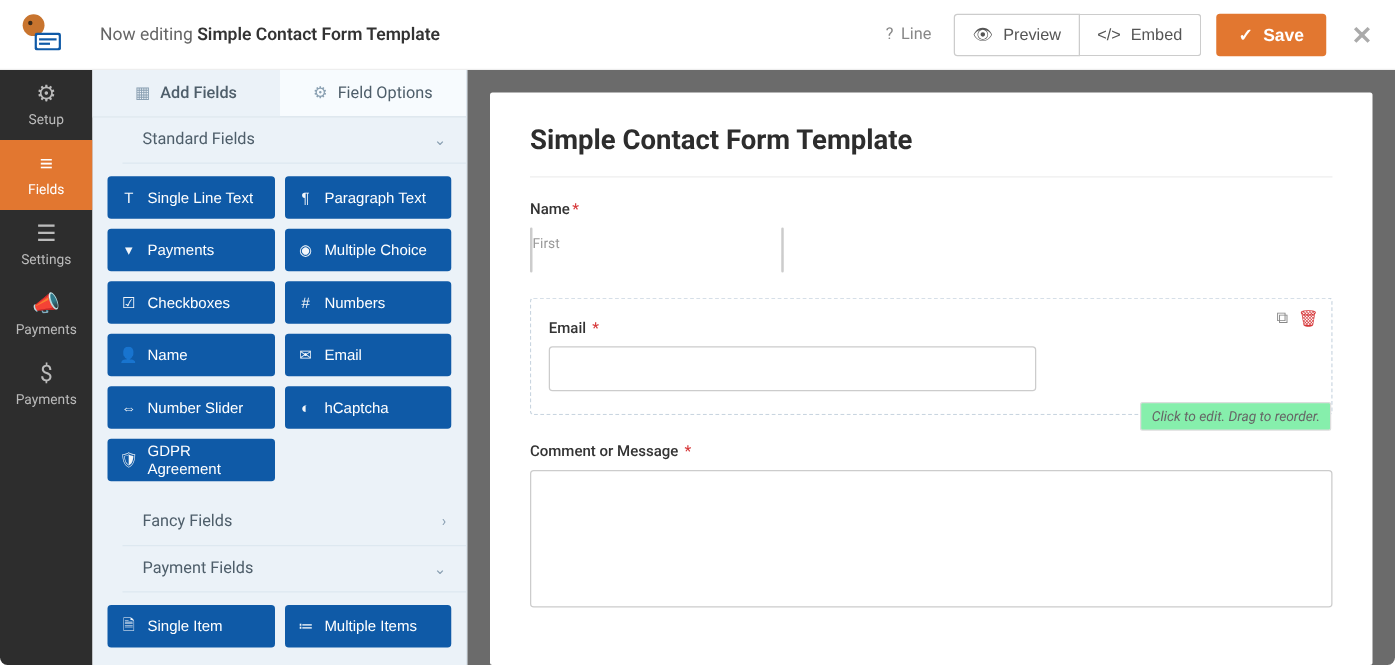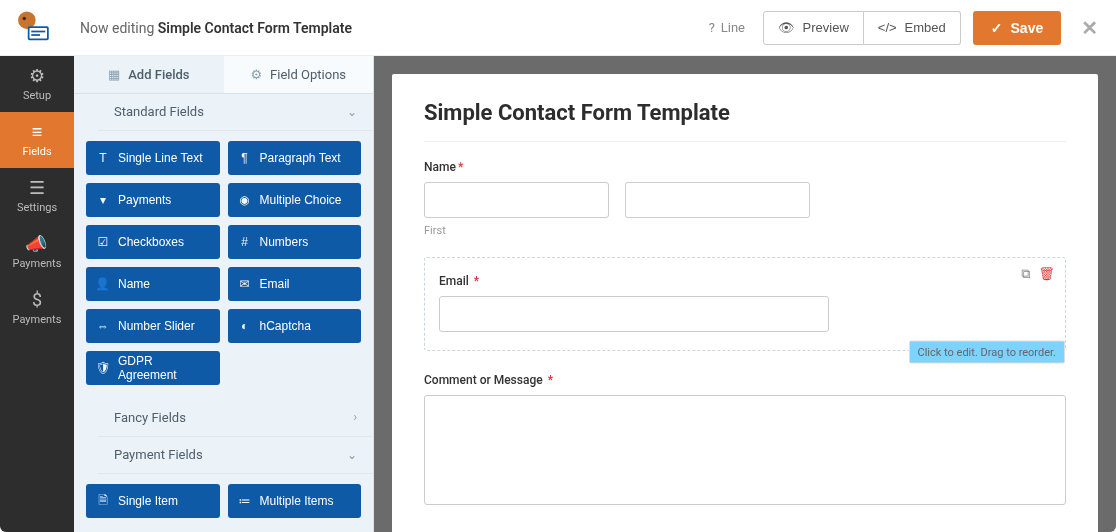--- a/index.html
+++ b/index.html
@@ -39,30 +39,30 @@
   .field-grid { display:grid; grid-template-columns:1fr 1fr; gap:8px; padding:10px 12px 14px; }
   .field-btn { height:34px; background:#0f5aa7; color:#fff; border:none; border-radius:3px; padding:0 10px; display:flex; align-items:center; gap:8px; font-size:12px; cursor:pointer; text-align:left; }
   .field-btn .fico { width:14px; display:inline-flex; justify-content:center; font-size:12px; opacity:.95; }
 
   .canvas-wrap { flex:1; background:#6b6b6b; padding:18px 18px 0 18px; overflow:auto; }
   .canvas { background:#fff; border-radius:2px; padding:26px 32px 18px; min-height:100%; position:relative; }
   .form-title { font-size:22px; font-weight:700; color:#2d2d2d; padding-bottom:16px; border-bottom:1px solid #eee; margin-bottom:18px; }
   .f-label { font-size:12px; color:#333; font-weight:500; margin-bottom:8px; }
   .req { color:#d63638; margin-left:2px; }
   .name-row { display:flex; gap:16px; }
-  .name-col { flex:0 0 185px; display:flex; flex-direction:column; }
+  .name-col { flex:0 0 185px; display:flex; flex-direction:row; }
   .input-box { height:36px; border:1px solid #ccc; border-radius:3px; background:#fff; }
   .sub-label { font-size:11px; color:#999; margin-top:6px; }
   .field-block { margin-bottom:20px; }
   .selected-block { border:1px dashed #c9d5e0; border-radius:3px; padding:16px 14px 18px; position:relative; margin-bottom:22px; }
   .row-actions { position:absolute; top:8px; right:10px; display:flex; gap:8px; }
   .row-actions .ra { font-size:13px; color:#888; cursor:pointer; }
   .row-actions .ra.del { color:#d63638; }
   .email-input { width:390px; }
-  .hint-tip { position:absolute; right:0; bottom:-2px; background:#7dd3fc; border:1px solid #ddd; font-size:11px; color:#666; padding:4px 8px; border-radius:2px; transform:translateY(50%); }
+  .hint-tip { position:absolute; right:0; bottom:-2px; background:#86efac; border:1px solid #ddd; font-size:11px; color:#666; padding:4px 8px; border-radius:2px; transform:translateY(50%);font-style:italic; }
   .textarea-box { height:110px; border:1px solid #ccc; border-radius:3px; background:#fff; }
 
   
   .u { font-style:normal; }
 </style>
 </head>
 <body>
 
 <div class="app">
 

